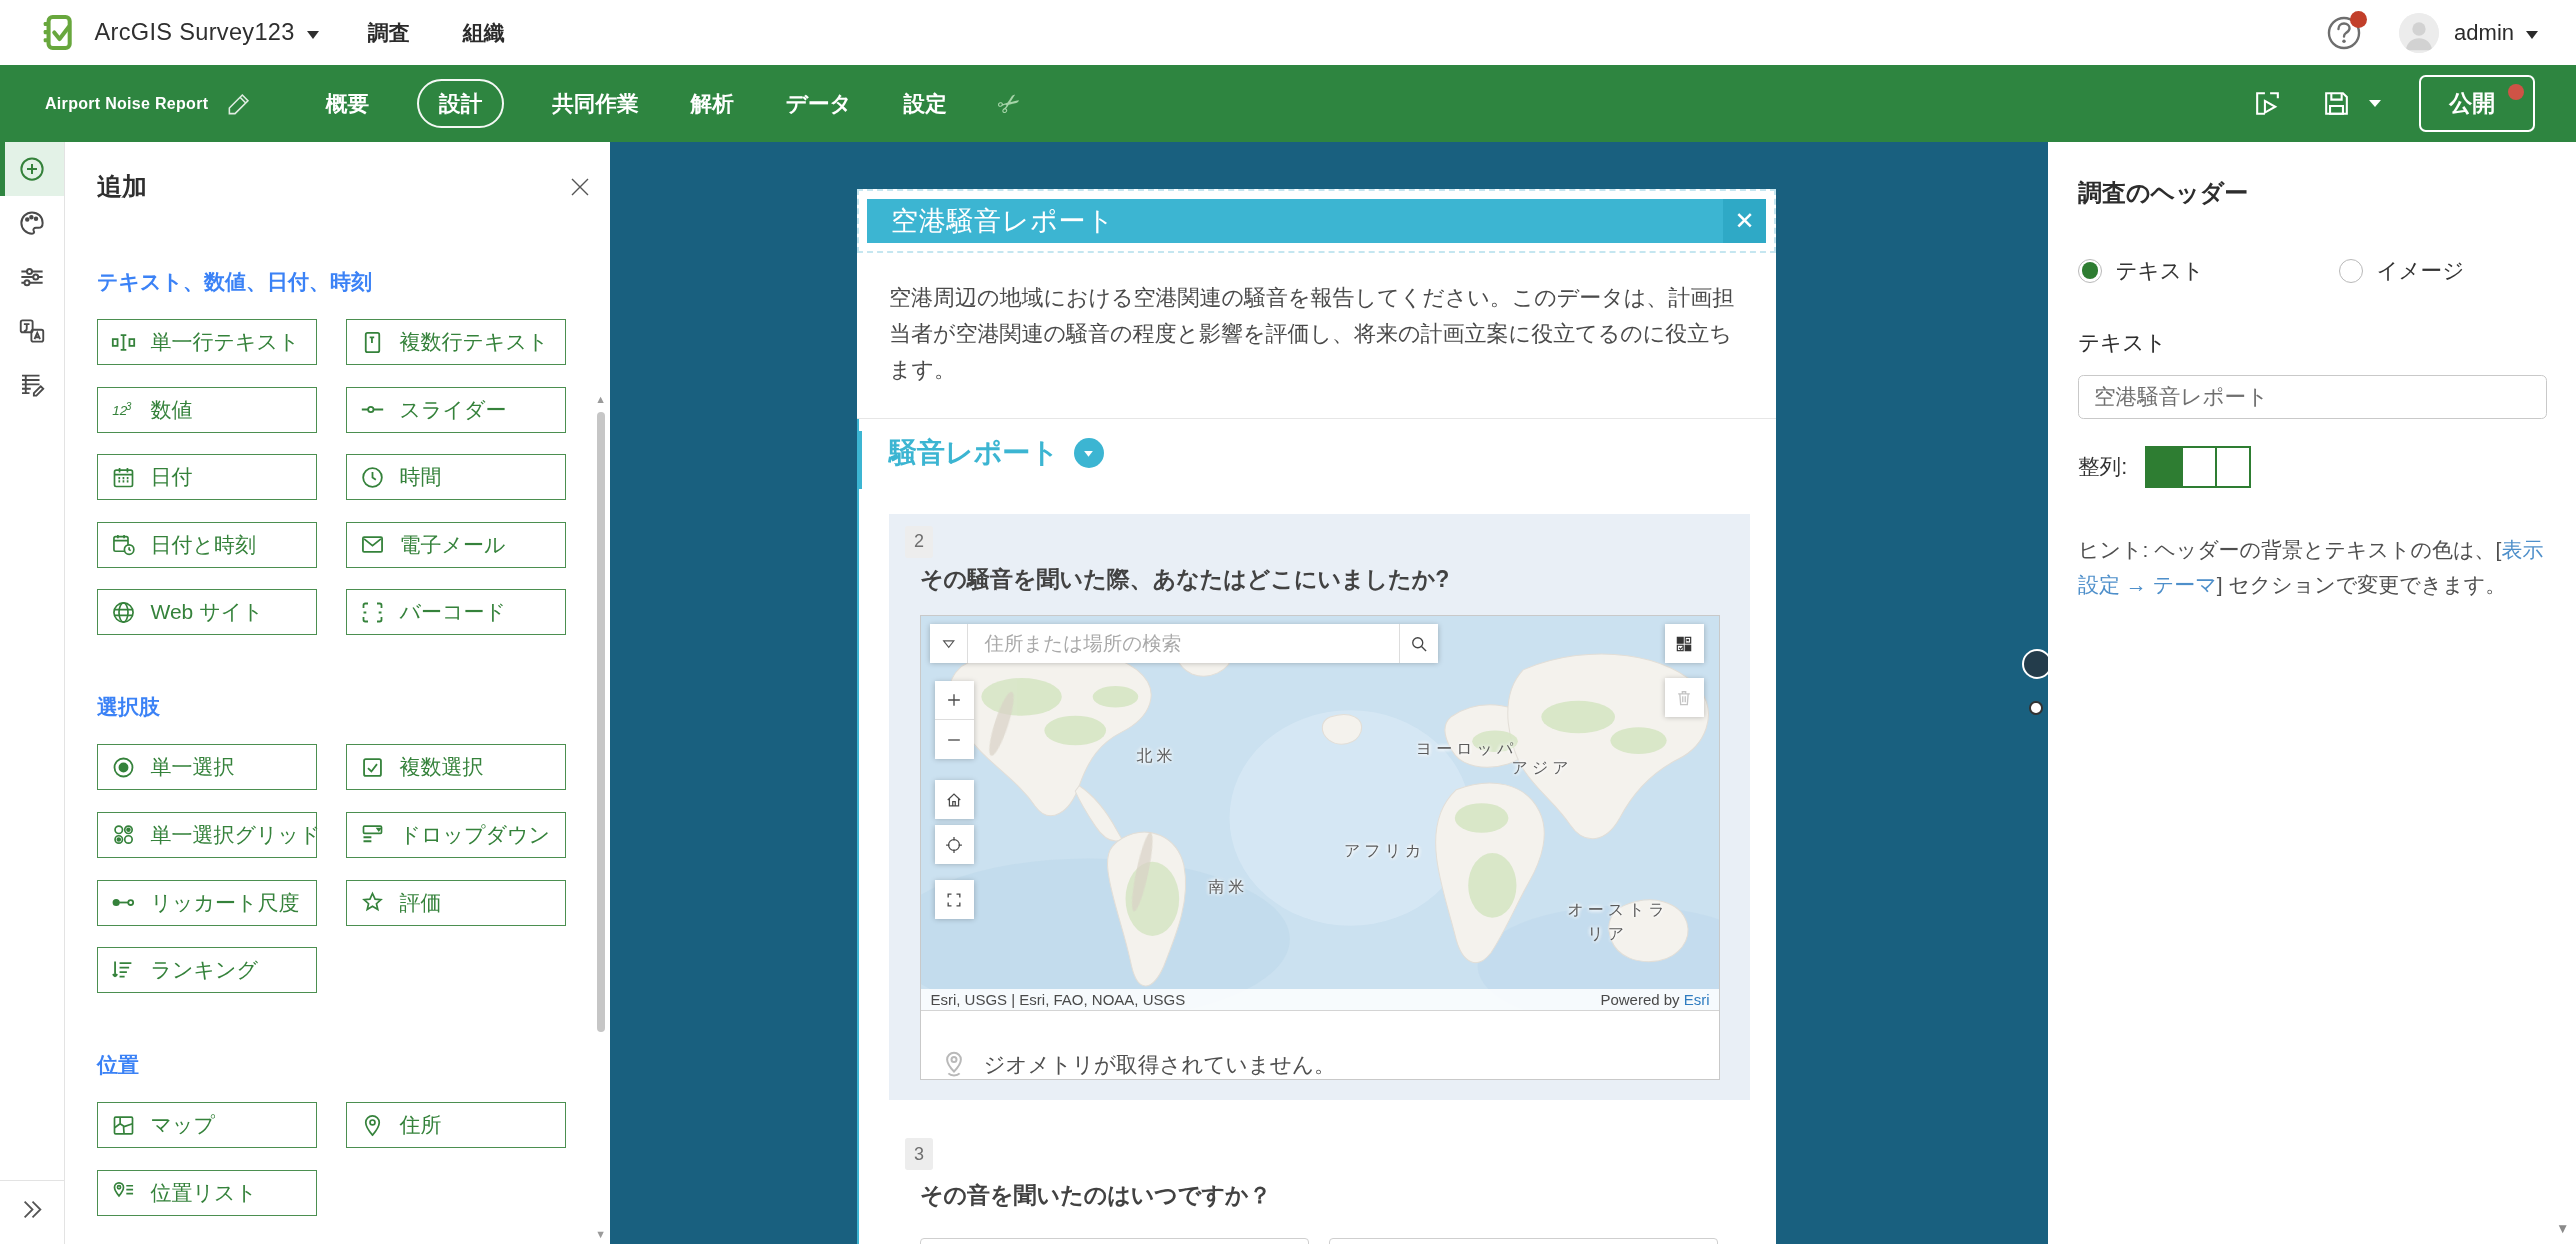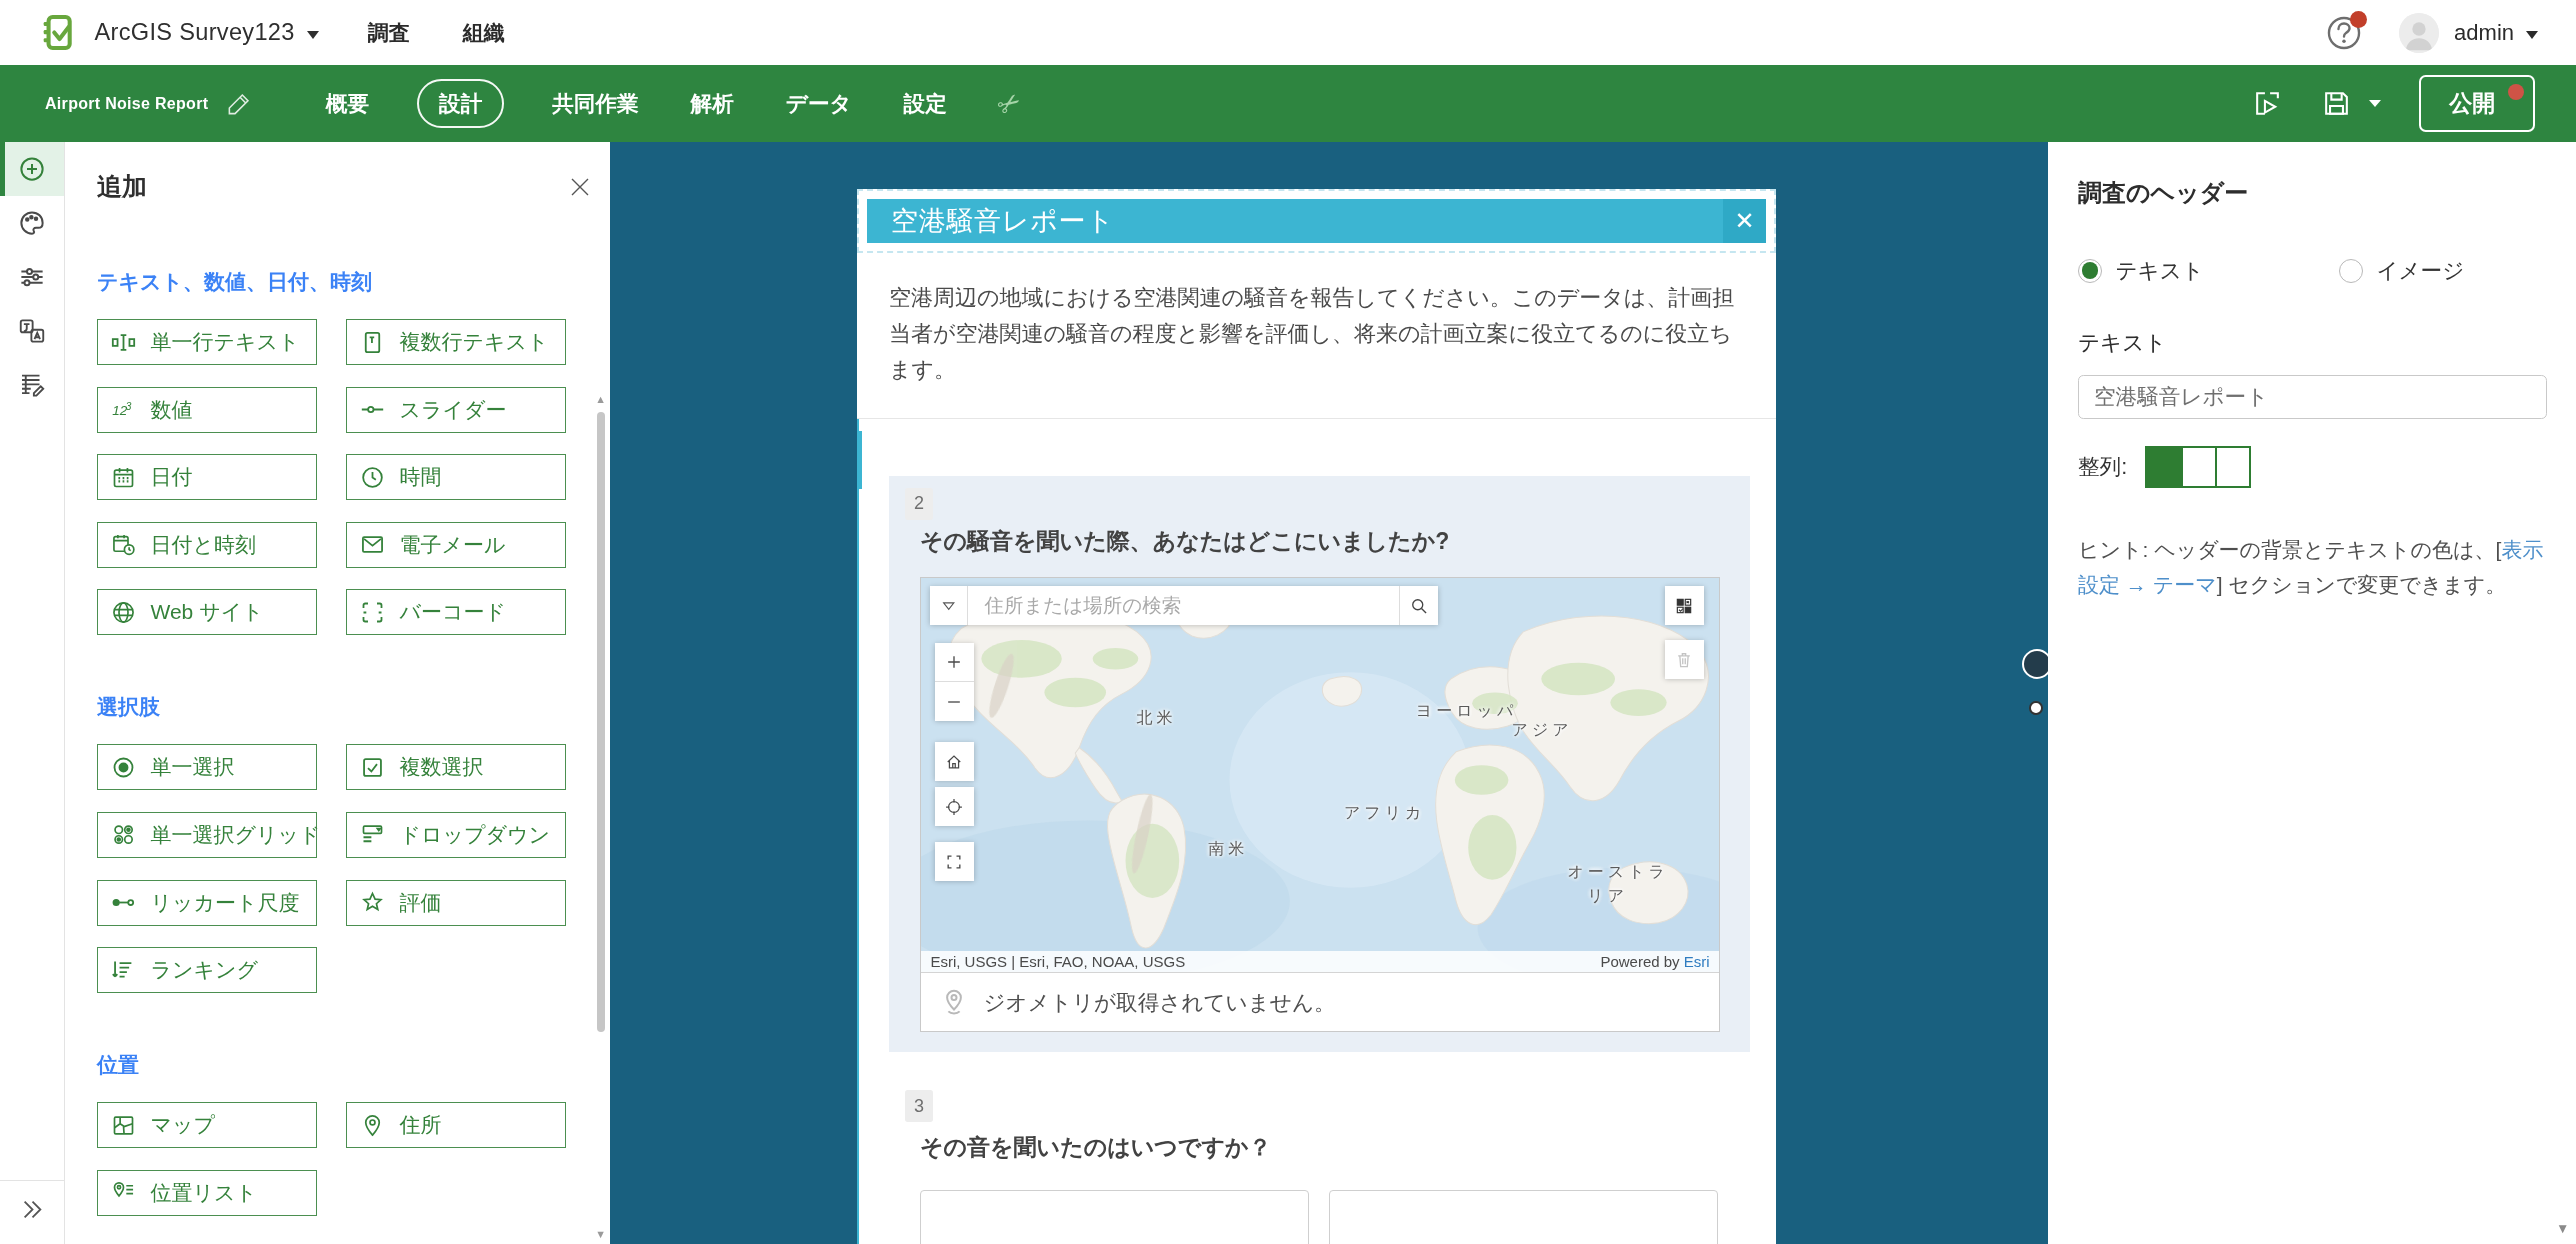--- a/index.html
+++ b/index.html
@@ -122,21 +122,21 @@
   .zbtn{width:100%;height:39px;display:flex;align-items:center;justify-content:center}
   .zbtn:first-child{border-bottom:0.7px solid #ddd}
   .homebtn{left:13.5px;top:164px;width:39px;height:39px}
   .locbtn{left:13.5px;top:209px;width:39px;height:39px}
   .fsbtn{left:13.5px;top:264px;width:39px;height:39px}
   .qrbtn{right:15.5px;top:8px;width:39px;height:39px}
   .trashbtn{right:15.5px;top:62px;width:39px;height:39px;color:#c4c4c4}
   .attrib{position:absolute;left:0;right:0;bottom:0;height:21.6px;background:rgba(255,255,255,.85);
     display:flex;align-items:center;justify-content:space-between;padding:0 9.4px;font-size:15px;color:#4a4a4a}
   .attrib .esri-link{color:#2f7cc0}
-  .geom-row{border-top:1.3px solid #d4d4d4;height:59px;display:flex;align-items:center;gap:15px;
+  .geom-row{border-top:1.3px solid #d4d4d4;height:69px;display:flex;align-items:flex-end;gap:15px;
     padding:0 17.5px;background:#fff;color:#4f4f4f;font-size:21.6px}
   .geom-row .gicon{width:30px;height:30px;color:#b9b9b9}
   .q3{margin:38px 26px 0 30px;padding-left:15.5px}
   .q3 .qlabel{margin:9.4px 0 27px 15.5px}
   .dt-row{display:flex;gap:19.5px;margin-left:15.5px}
   .dtbox{width:389px;height:63px;border:1.3px solid #cfcfcf;border-radius:4px;background:#fff;
     display:flex;align-items:center;padding:0 17.5px;gap:16px;color:#8a8a8a}
 
   
   .props{width:528px;background:#fff;padding:35px 30px 0 30px;position:relative;font-size:21.6px}
@@ -519,20 +519,28 @@
           <span class="htitle">空港騒音レポート</span>
           <span class="hclose">✕</span>
         </div>
       </div>
 
       <div class="desc">空港周辺の地域における空港関連の騒音を報告してください。このデータは、計画担当者が空港関連の騒音の程度と影響を評価し、将来の計画立案に役立てるのに役立ちます。</div>
 
       <div class="section">
         <span class="sec-accent"></span>
 
+        <div class="sec-row">
+          <span class="sec-name">騒音レポート</span>
+          <span class="sec-caret">
+            <svg viewBox="0 0 24 24">
+                <path d="M5 8l7 9 7-9z" fill="#fff"></path>
+              </svg>
+          </span>
+        </div>
 
         <div class="q2">
           <span class="qbadge">2</span>
           <div class="qlabel">その騒音を聞いた際、あなたはどこにいましたか?</div>
 
           <div class="map-wrap">
             <div class="map-area">
               <svg class="world" viewBox="0 0 1190 585" preserveAspectRatio="none">
                 <rect width="1190" height="585" fill="#cbe1f0"></rect>
                 <ellipse cx="250" cy="480" rx="300" ry="120" fill="#bcd8ea" opacity=".5"></ellipse>

